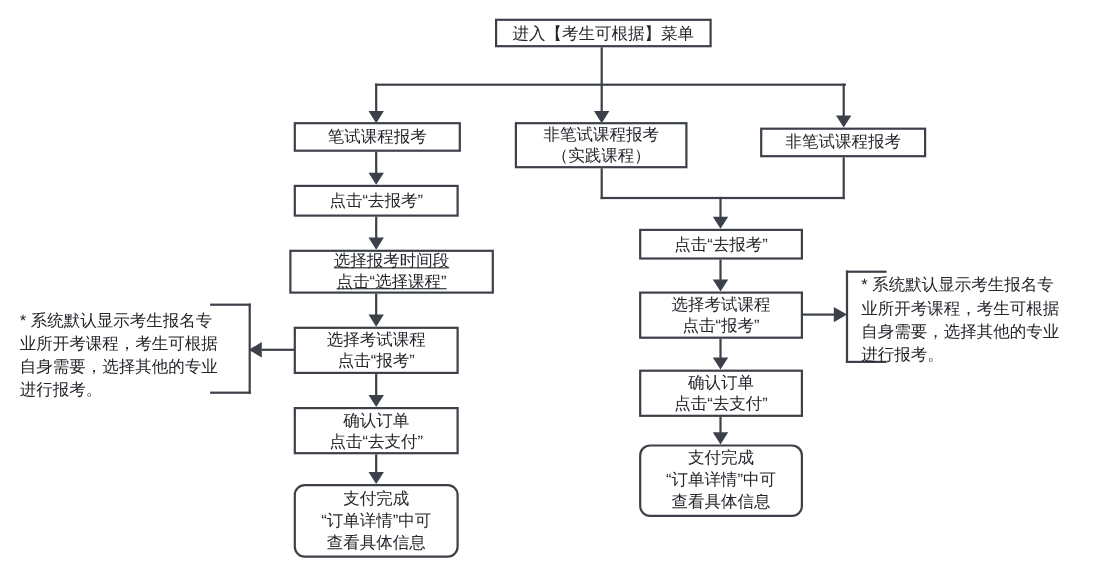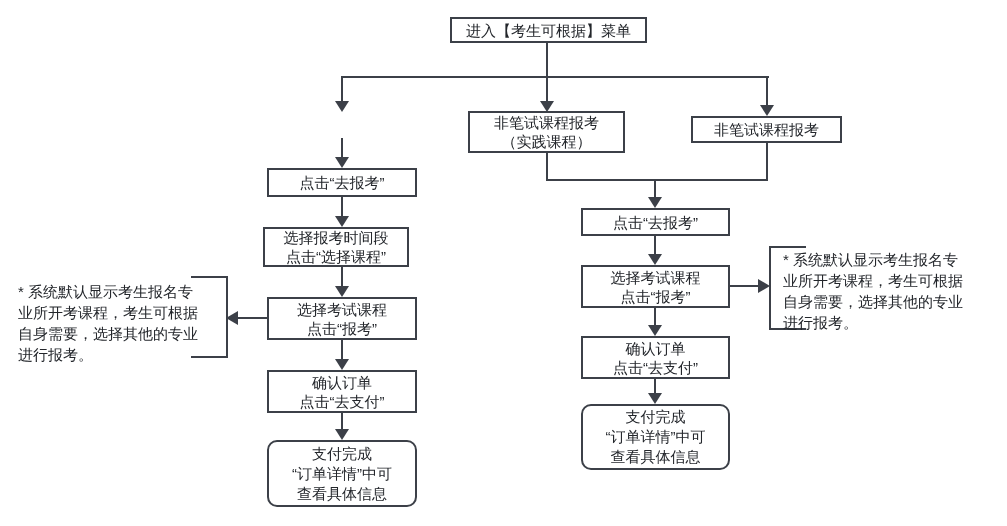--- a/index.html
+++ b/index.html
@@ -37,31 +37,32 @@
   <div class="box" style="left:450px; top:17px; width:197px; height:26px;">进入【考生可根据】菜单</div>
 
   <div class="ln" style="left:546px; top:43px; width:2px; height:60px;"></div>
   <div class="ln" style="left:341px; top:76px; width:428px; height:2px;"></div>
   <div class="ln" style="left:341px; top:76px; width:2px; height:27px;"></div>
   <div class="ln" style="left:766px; top:76px; width:2px; height:31px;"></div>
   <div class="arr-d" style="left:335px; top:101px;"></div>
   <div class="arr-d" style="left:540px; top:101px;"></div>
   <div class="arr-d" style="left:760px; top:105px;"></div>
 
+  <div class="box" style="left:267px; top:111px; width:152px; height:27px;">笔试课程报考</div>
   <div class="box" style="left:468px; top:111px; width:157px; height:42px;">非笔试课程报考
 （实践课程）</div>
   <div class="box" style="left:691px; top:116px; width:151px; height:27px;">非笔试课程报考</div>
 
   <div class="ln" style="left:341px; top:138px; width:2px; height:21px;"></div>
   <div class="arr-d" style="left:335px; top:157px;"></div>
   <div class="box" style="left:267px; top:168px; width:150px; height:29px;">点击“去报考”</div>
 
   <div class="ln" style="left:341px; top:197px; width:2px; height:21px;"></div>
   <div class="arr-d" style="left:335px; top:216px;"></div>
-  <div class="box" style="left:263px; top:227px; width:146px; height:40px;">选择报考时间段
+  <div class="box" style="left:263px; top:227px; width:186px; height:40px;text-decoration:underline;">选择报考时间段
 点击“选择课程”</div>
 
   <div class="ln" style="left:341px; top:267px; width:2px; height:21px;"></div>
   <div class="arr-d" style="left:335px; top:286px;"></div>
   <div class="box" style="left:267px; top:297px; width:150px; height:43px;">选择考试课程
 点击“报考”</div>
 
   <div class="ln" style="left:341px; top:340px; width:2px; height:21px;"></div>
   <div class="arr-d" style="left:335px; top:359px;"></div>
   <div class="box" style="left:267px; top:370px; width:150px; height:43px;">确认订单

